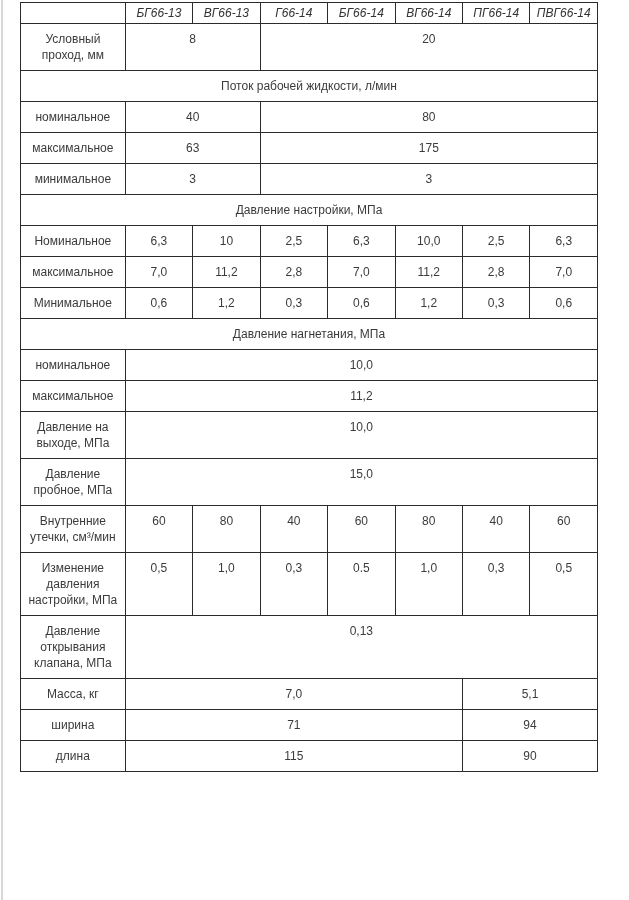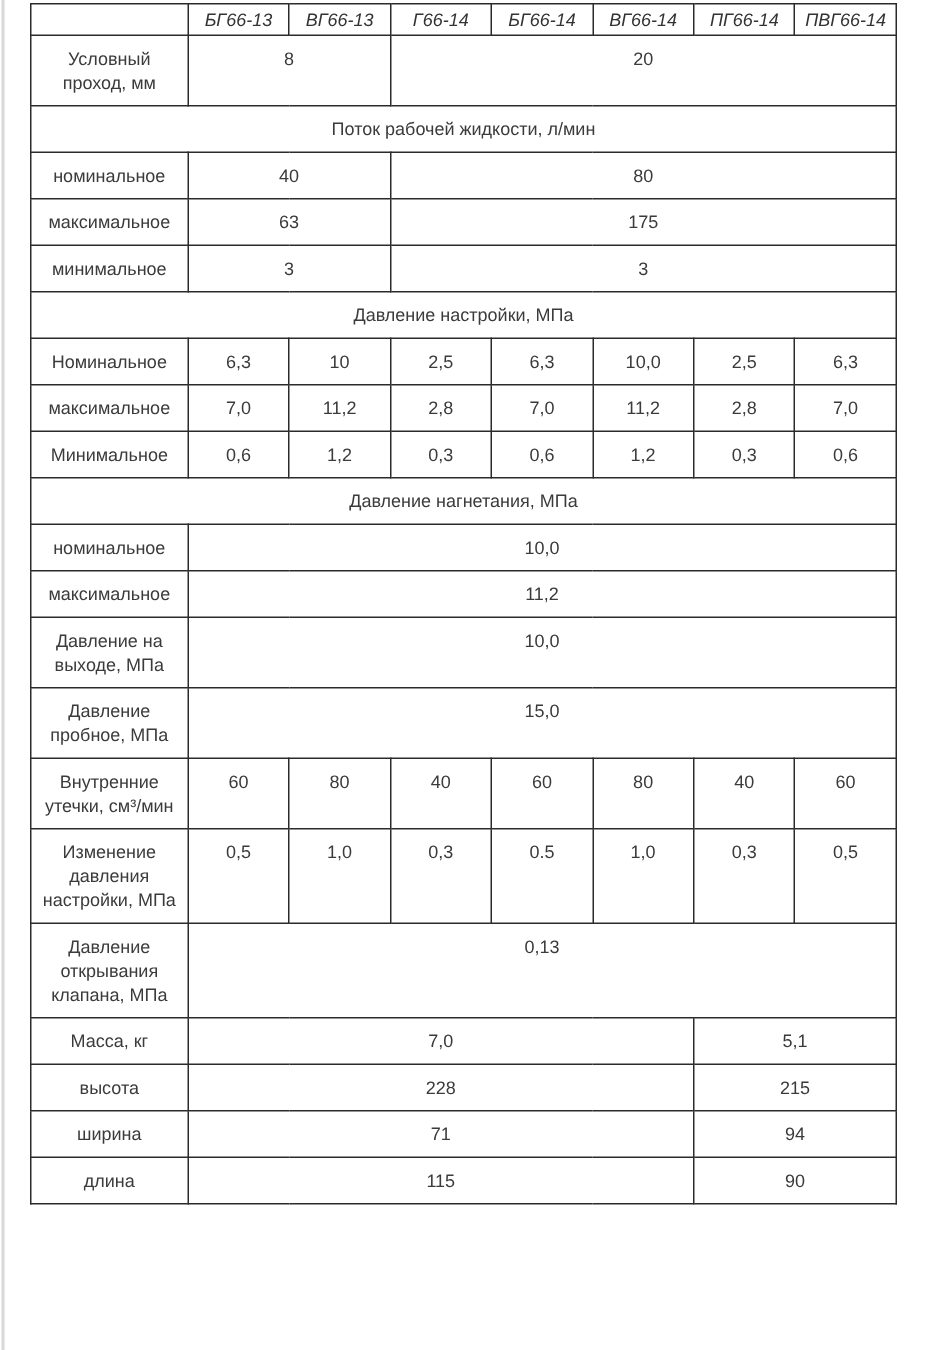--- a/index.html
+++ b/index.html
@@ -179,25 +179,20 @@
       <tr>
         <td>Давление открывания клапана, МПа</td>
         <td colspan="7">0,13</td>
       </tr>
       <tr>
         <td>Масса, кг</td>
         <td colspan="5">7,0</td>
         <td colspan="2">5,1</td>
       </tr>
       <tr>
-        <td>высота</td>
-        <td colspan="5">228</td>
-        <td colspan="2">215</td>
-      </tr>
-      <tr>
         <td>ширина</td>
         <td colspan="5">71</td>
         <td colspan="2">94</td>
       </tr>
       <tr>
         <td>длина</td>
         <td colspan="5">115</td>
         <td colspan="2">90</td>
       </tr>
     </tbody>

